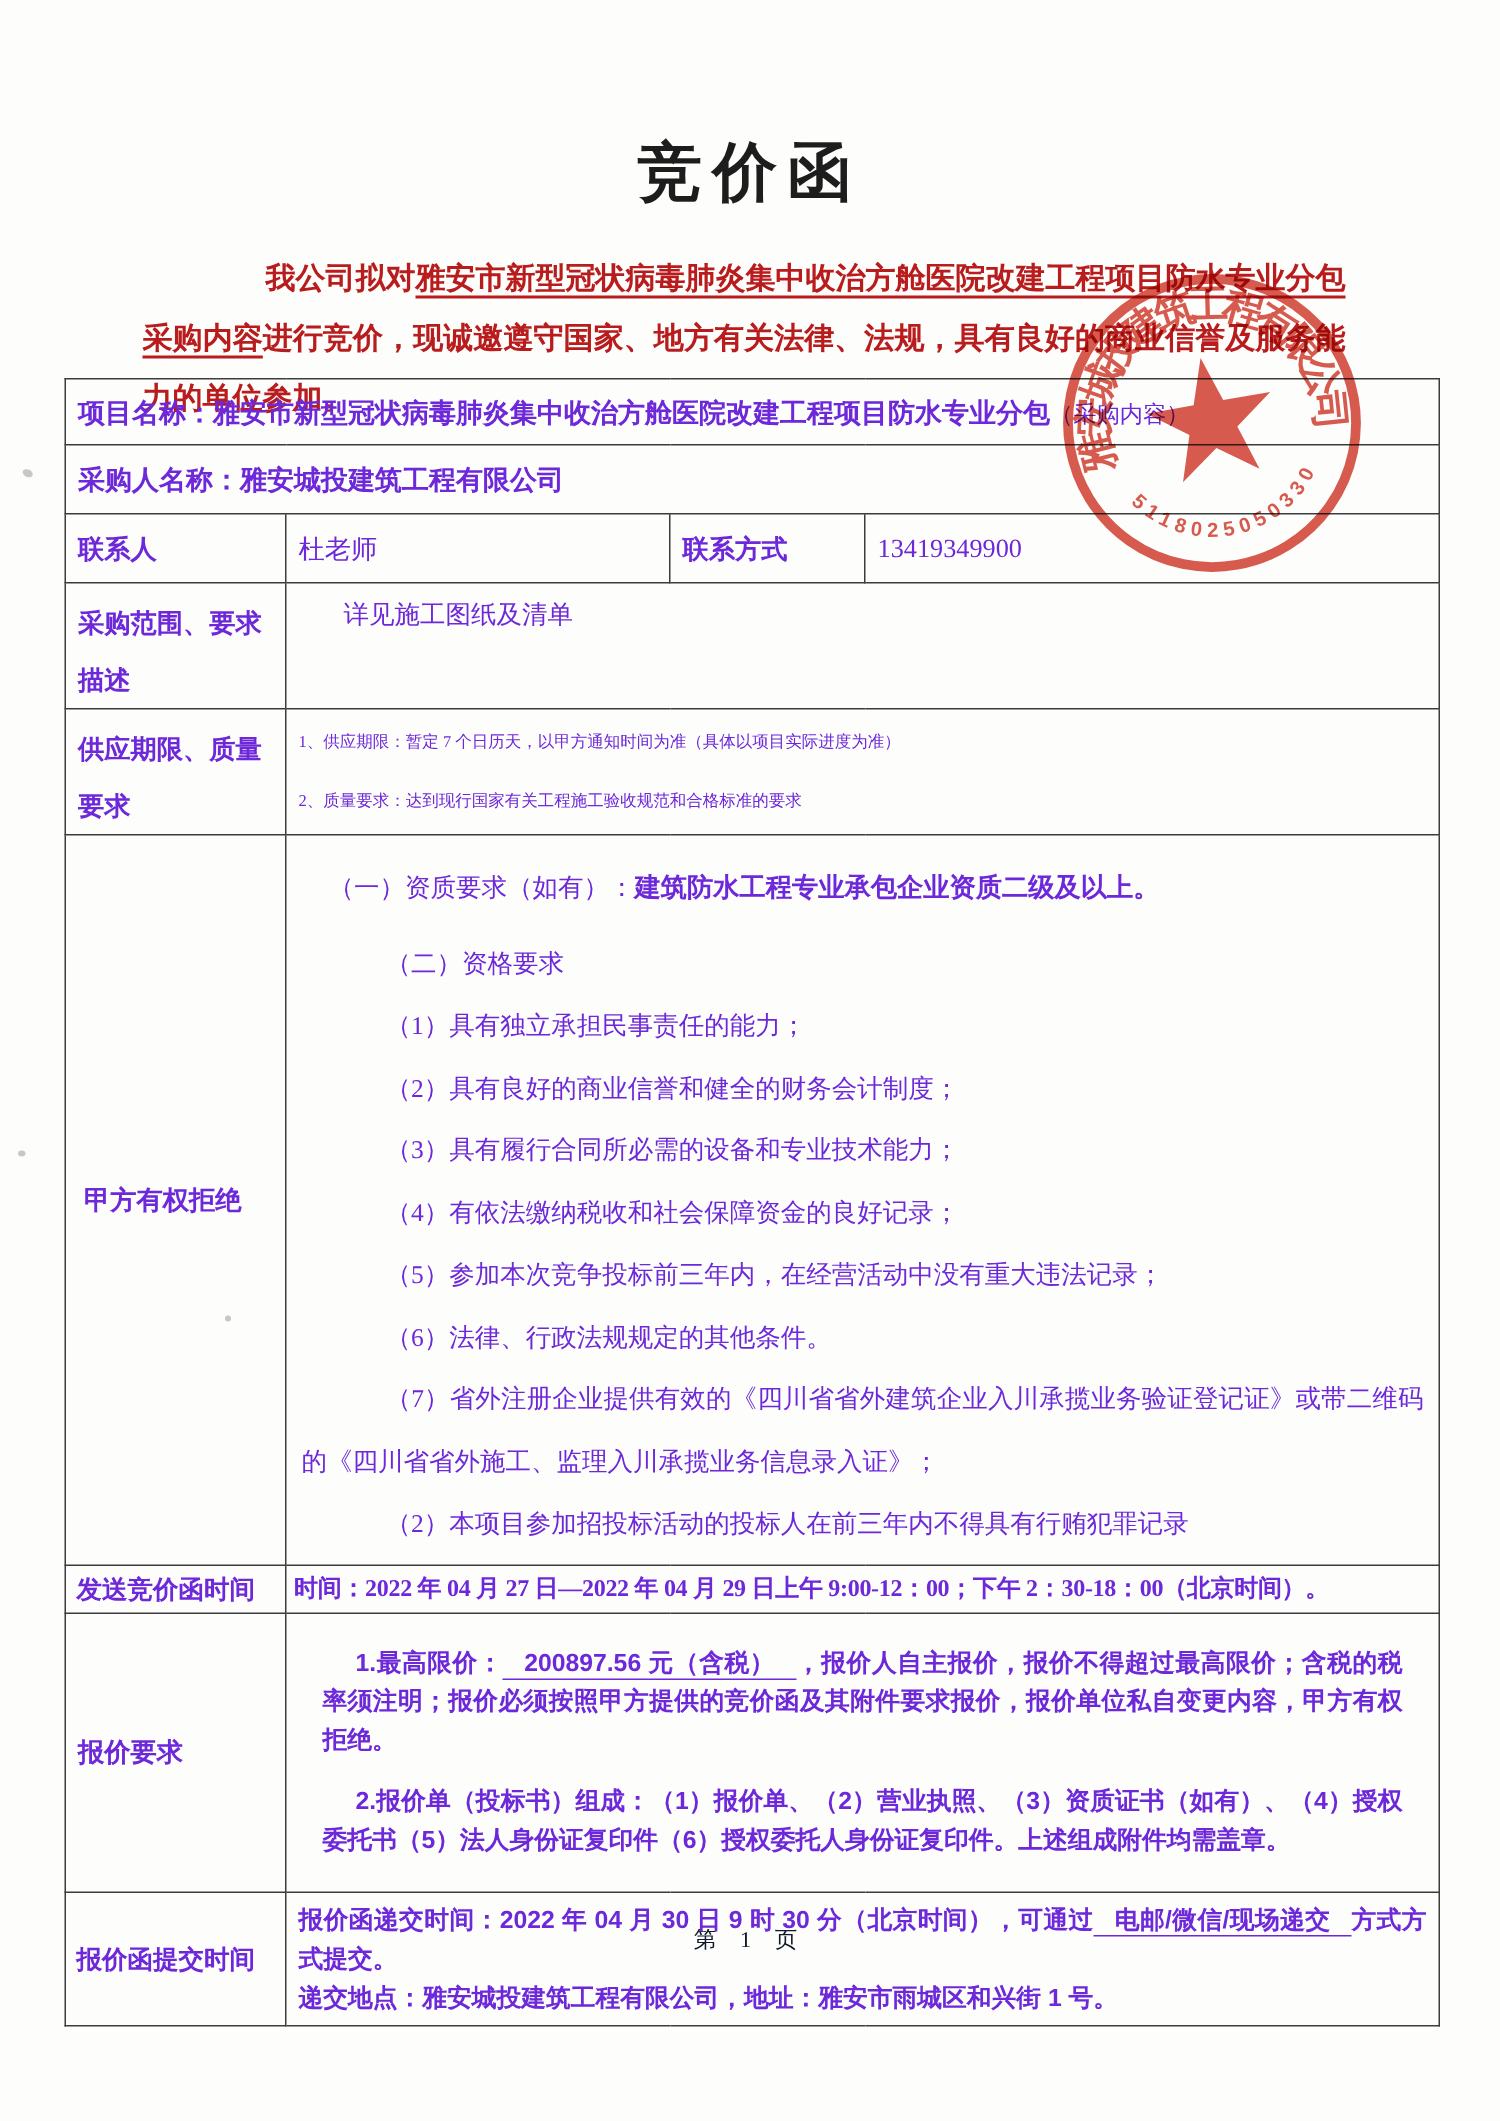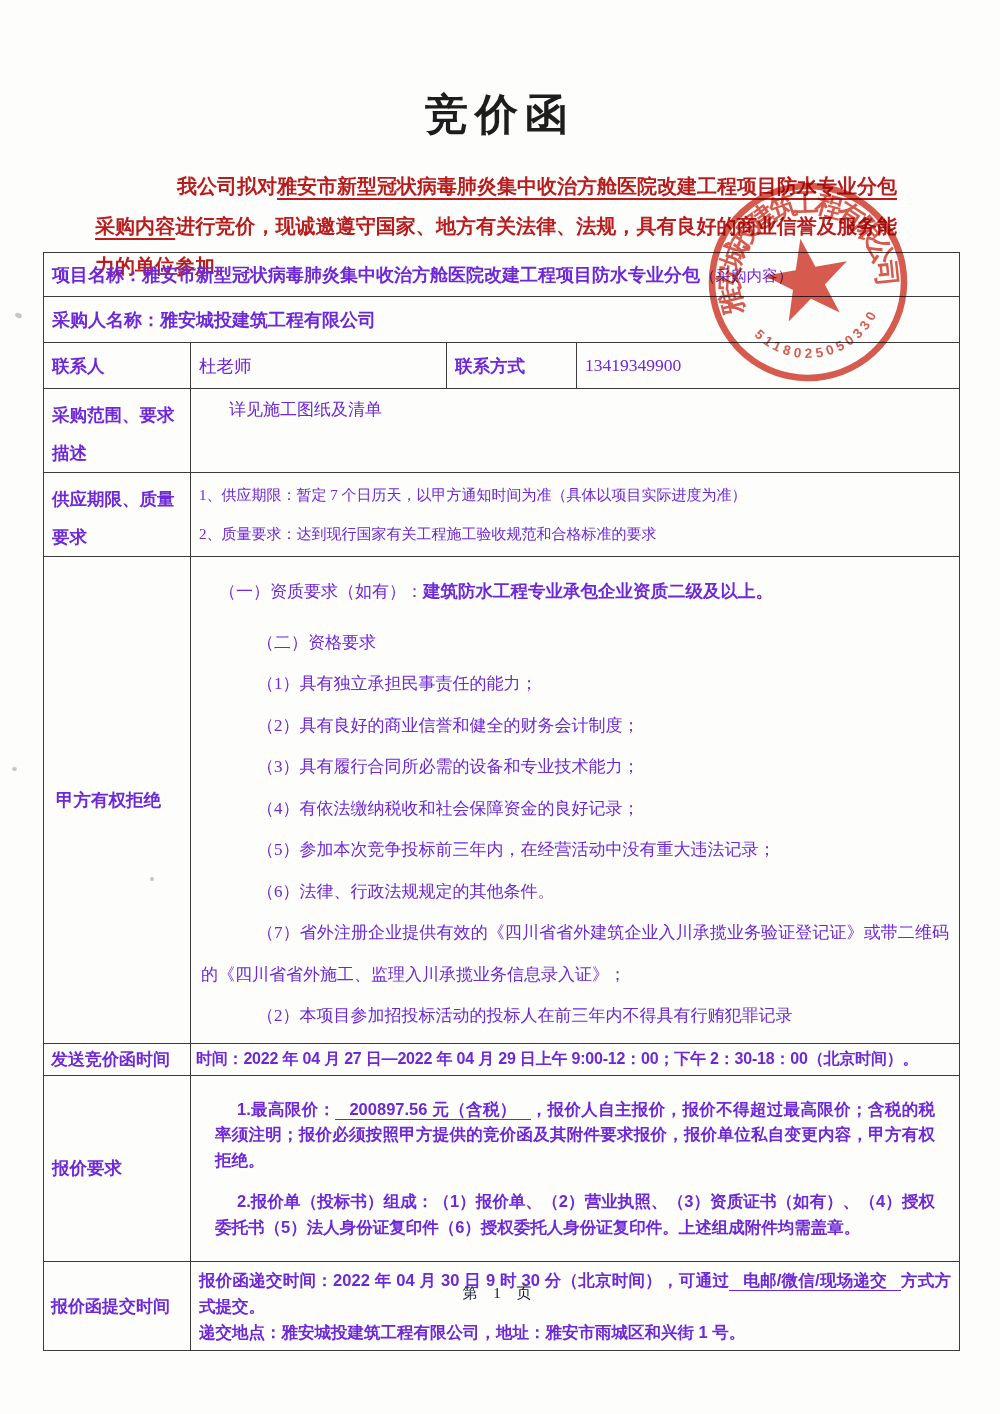--- a/index.html
+++ b/index.html
@@ -44,30 +44,30 @@
   td.lbl { font-family:"Liberation Sans","DejaVu Sans",sans-serif; font-weight:700; font-size:17.5px; }
   .r1 td, .r2 td { font-size:18px; }
   .row-label-2l { vertical-align:top !important; padding-top:7px !important; line-height:38px; }
   .row-label-2l .l2c { text-align:left; }
   .cell-top { vertical-align:top !important; padding-top:9px !important; }
 
   .paren-suffix { font-family:"Liberation Serif","DejaVu Serif",serif; font-weight:400; font-size:15.5px; }
 
   .val-song { font-weight:400; font-family:"Liberation Serif","DejaVu Serif",serif; font-size:17.5px; }
 
-  .supply-cell { font-size:15px; line-height:39px; }
+  .supply-cell { font-size:11px; line-height:39px; }
 
   .qual-cell { padding:14px 10px 6px 10px !important; vertical-align:top !important; font-size:17px; }
   .qual-cell p { margin:0; line-height:41.5px; text-align:justify; }
   .qual-cell p.qa { text-indent:18px; }
   .qual-cell p.qb { text-indent:56px; margin-top:9px; }
   .qual-cell p.q-item { text-indent:56px; }
   .qa-bold { font-family:"Liberation Sans","DejaVu Sans",sans-serif; font-weight:700; font-size:17.5px; }
 
-  .send-cell { font-family:Liberation Sans, sans-serif; font-weight:700; font-size:16px; letter-spacing:-0.2px; }
+  .send-cell { font-family:Liberation Serif, serif; font-weight:700; font-size:16px; letter-spacing:-0.2px; }
 
   .quote-cell, .submit-cell {
     font-family:"Liberation Sans","DejaVu Sans",sans-serif; font-weight:700;
     font-size:16.5px; padding:5px 8px !important; vertical-align:top !important;
   }
   .quote-cell p { margin:16px; line-height:25.6px; text-align:justify; text-indent:22px; }
   .submit-cell p { margin:0; line-height:26px; text-align:justify; }
   .u-pad {
     border-bottom:1.8px solid currentColor;
     padding:0 14px 1px 14px;

